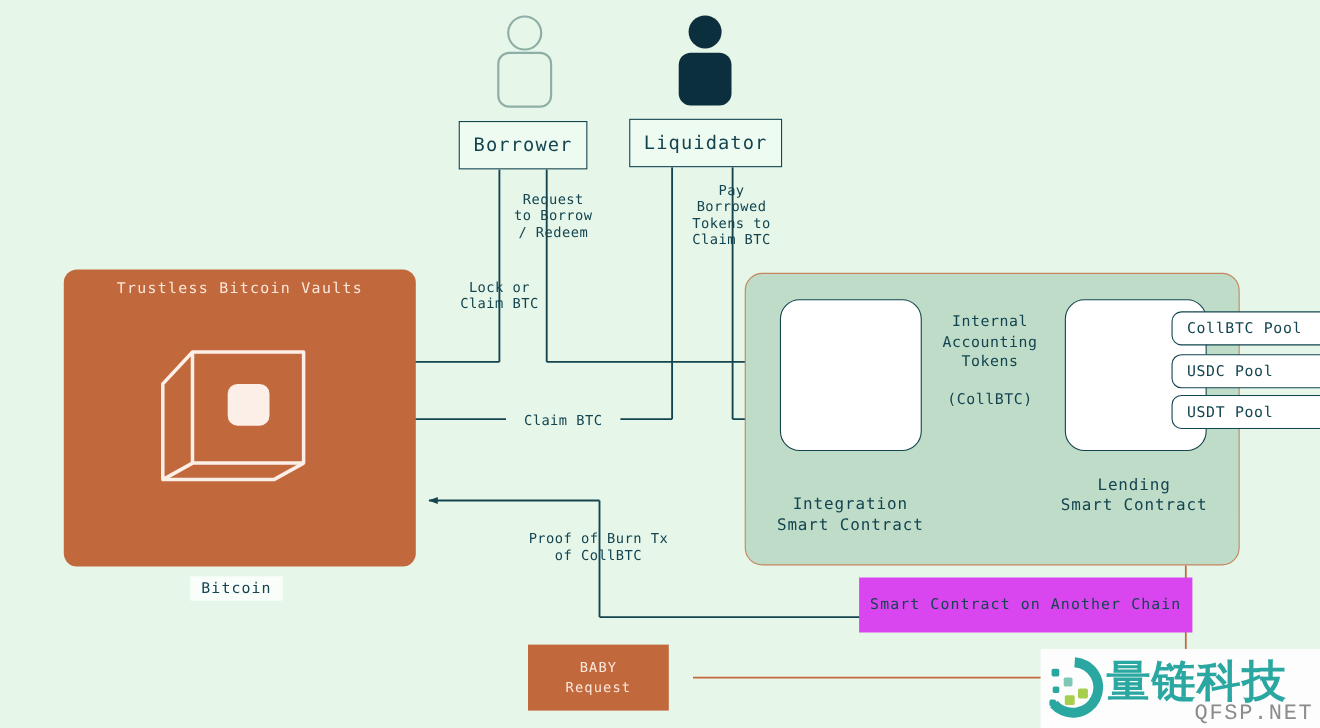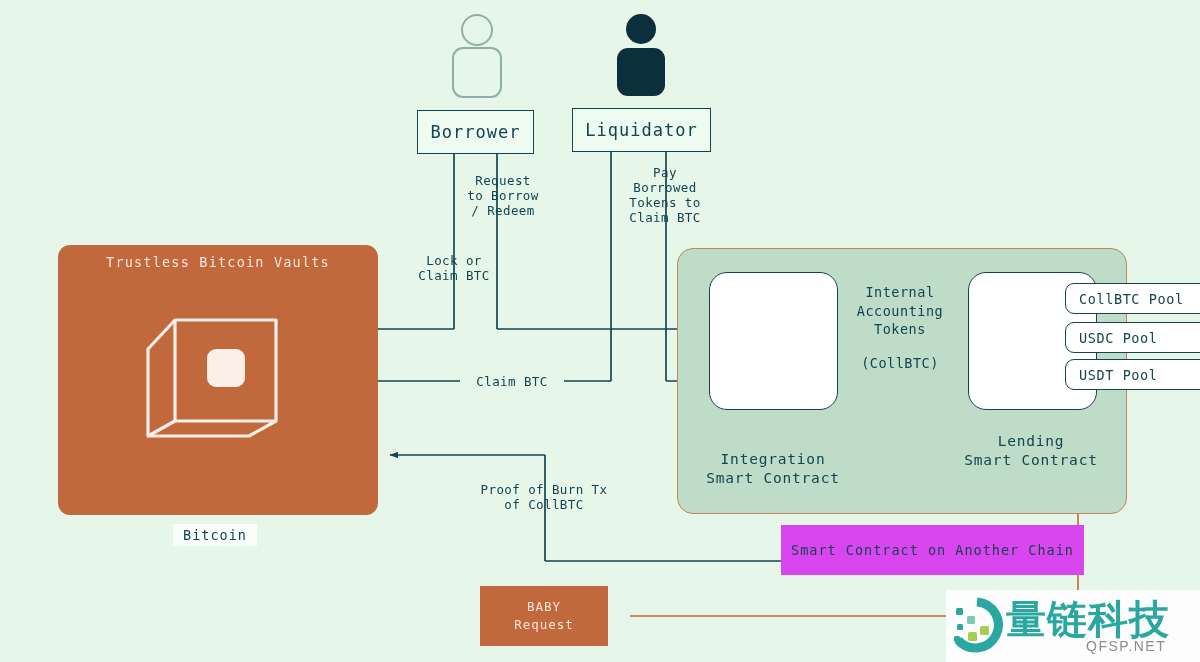--- a/index.html
+++ b/index.html
@@ -122,22 +122,22 @@
 
   
   #watermark{position:absolute;left:946px;top:590px;width:254px;height:80px;background:#FDFDFD;}
   #wm-text{
     position:absolute;left:60px;top:2px;color:#2AA7A0;
     font-size:40px;font-weight:bold;letter-spacing:1px;
     font-family:"DejaVu Sans","Liberation Sans",sans-serif;
   }
   #wm-sub{
     position:absolute;left:140px;top:48px;color:#8C8C8C;
-    font-size:14px;letter-spacing:1.5px;
-    font-family:Liberation Sans, sans-serif;
+    font-size:20px;letter-spacing:1.5px;
+    font-family:Liberation Mono, monospace;
   }
 </style>
 </head>
 <body>
 
 <div id="stage">
 
   <svg id="wires" viewBox="0 0 1200 662" xmlns="http://www.w3.org/2000/svg">
     <defs>
       <marker id="ah" markerWidth="9" markerHeight="9" refX="8" refY="3.2" orient="auto" markerUnits="userSpaceOnUse">

